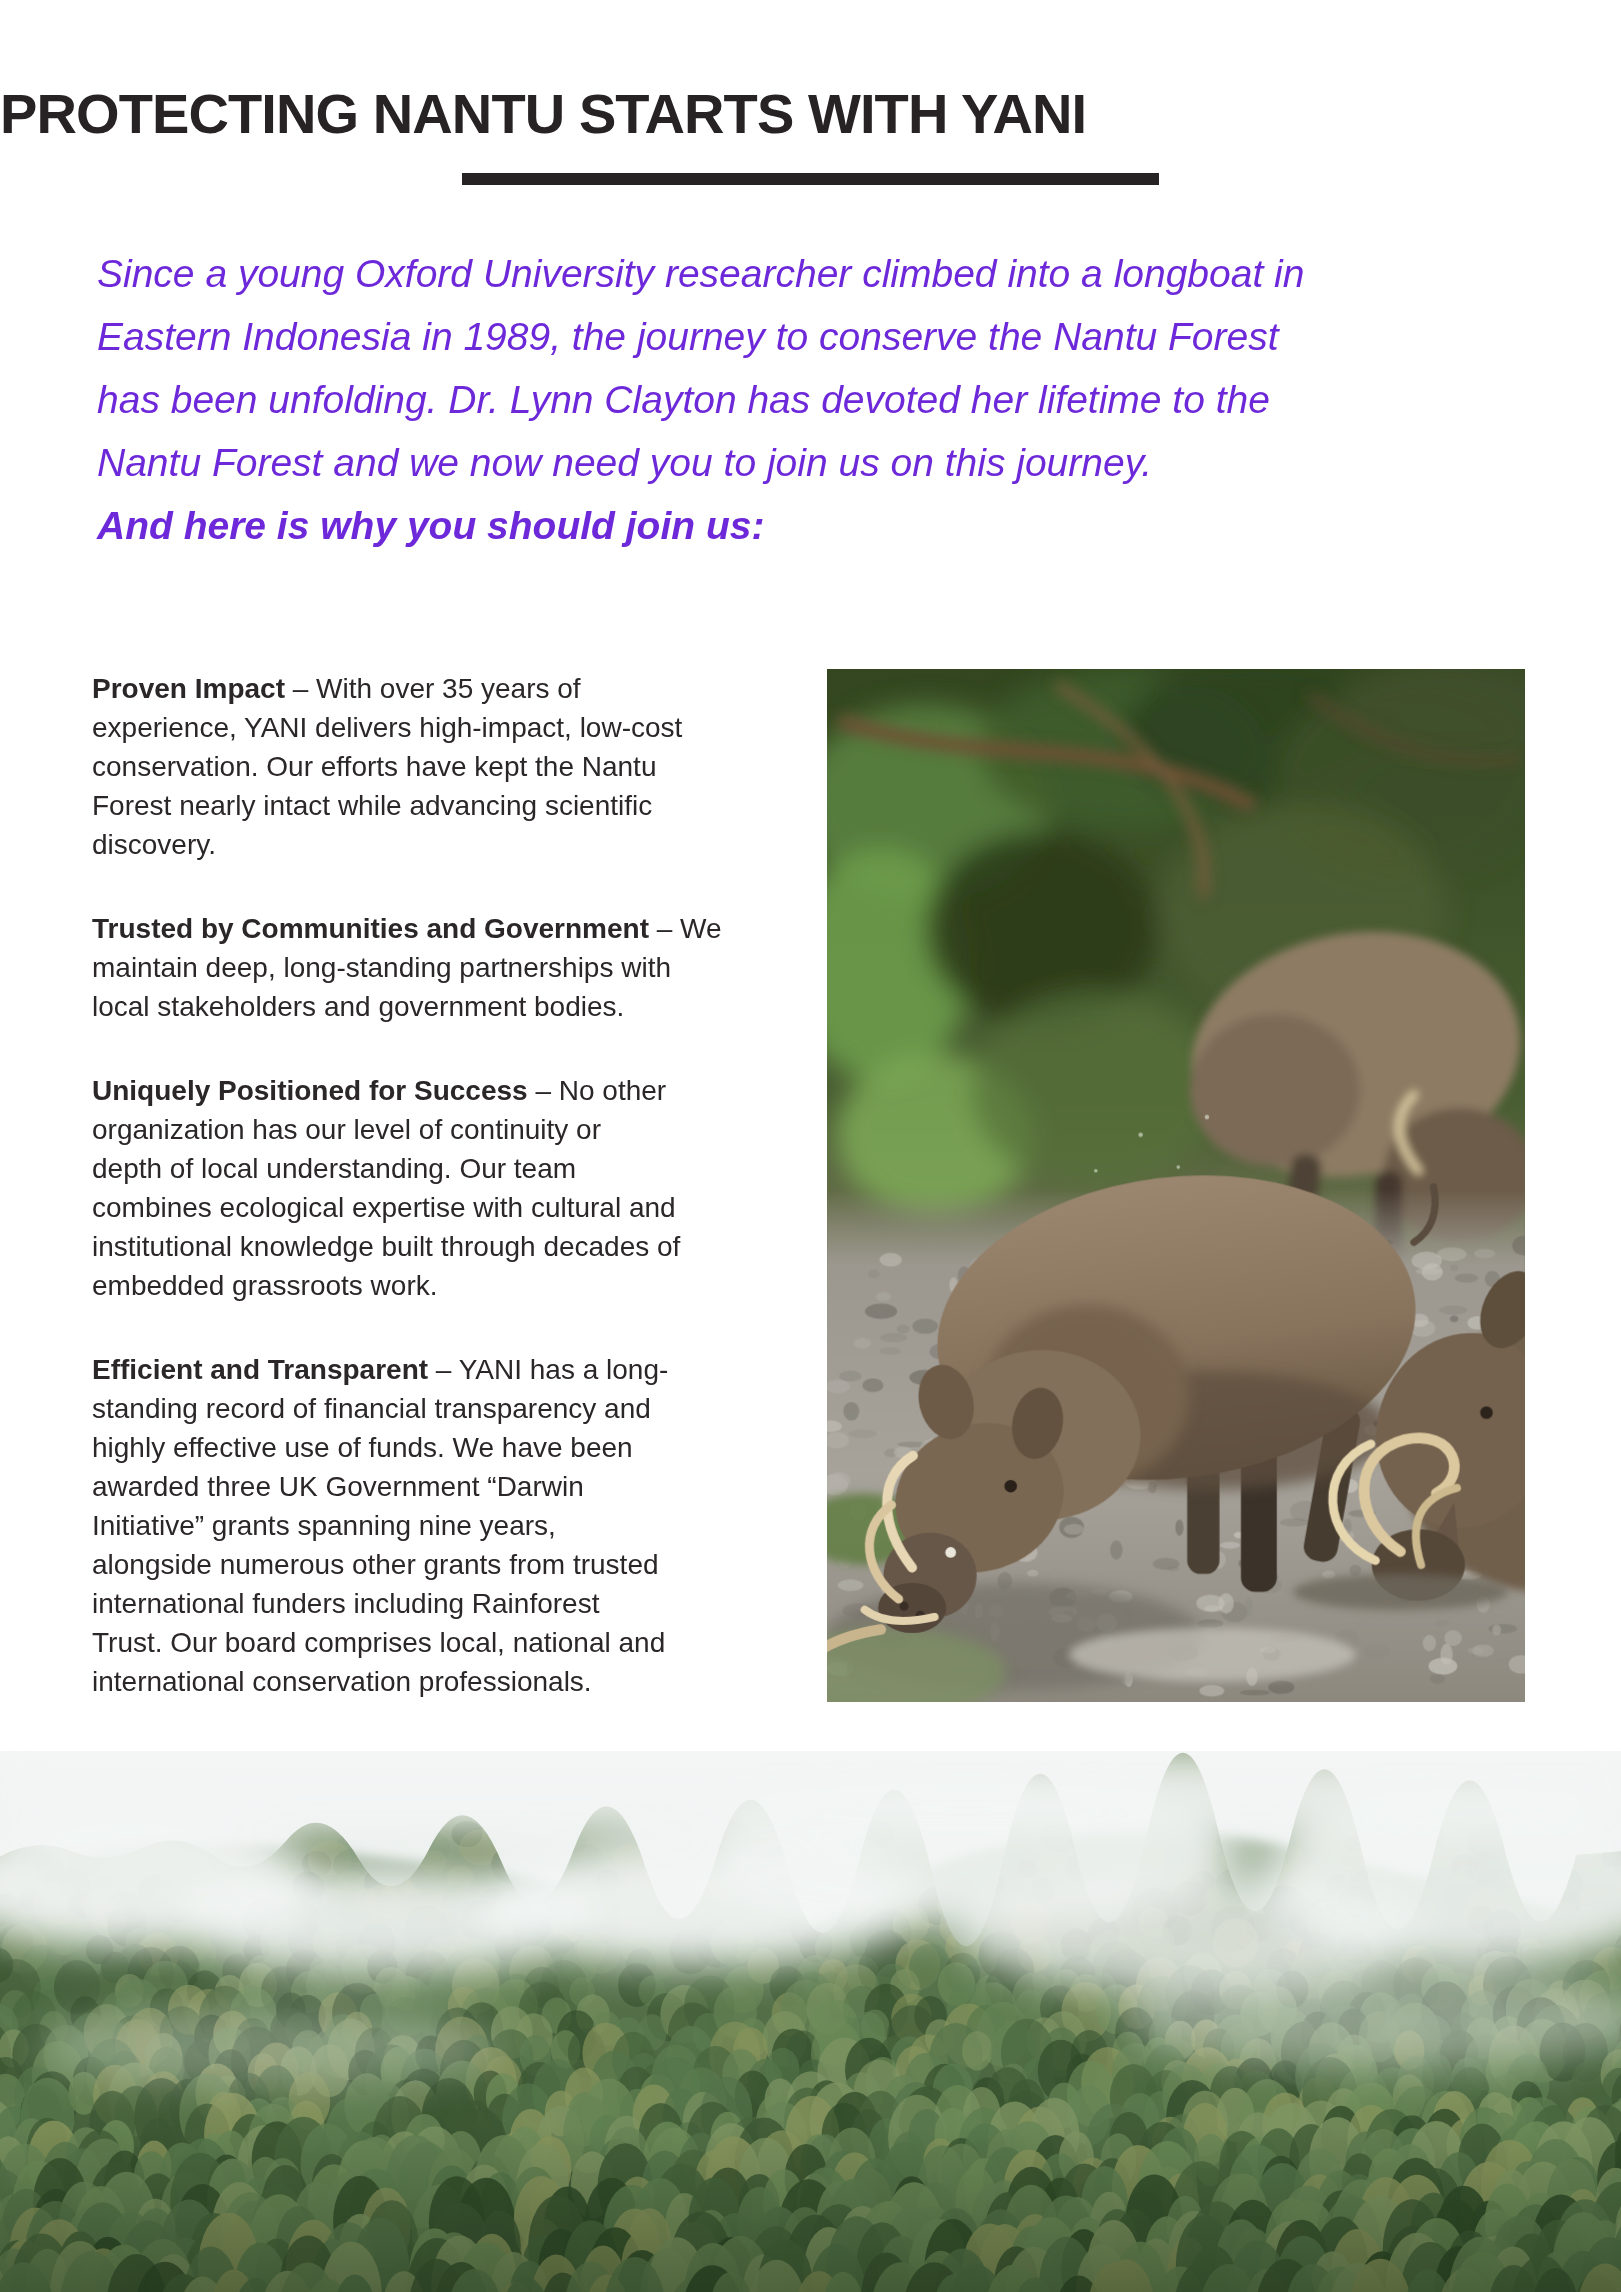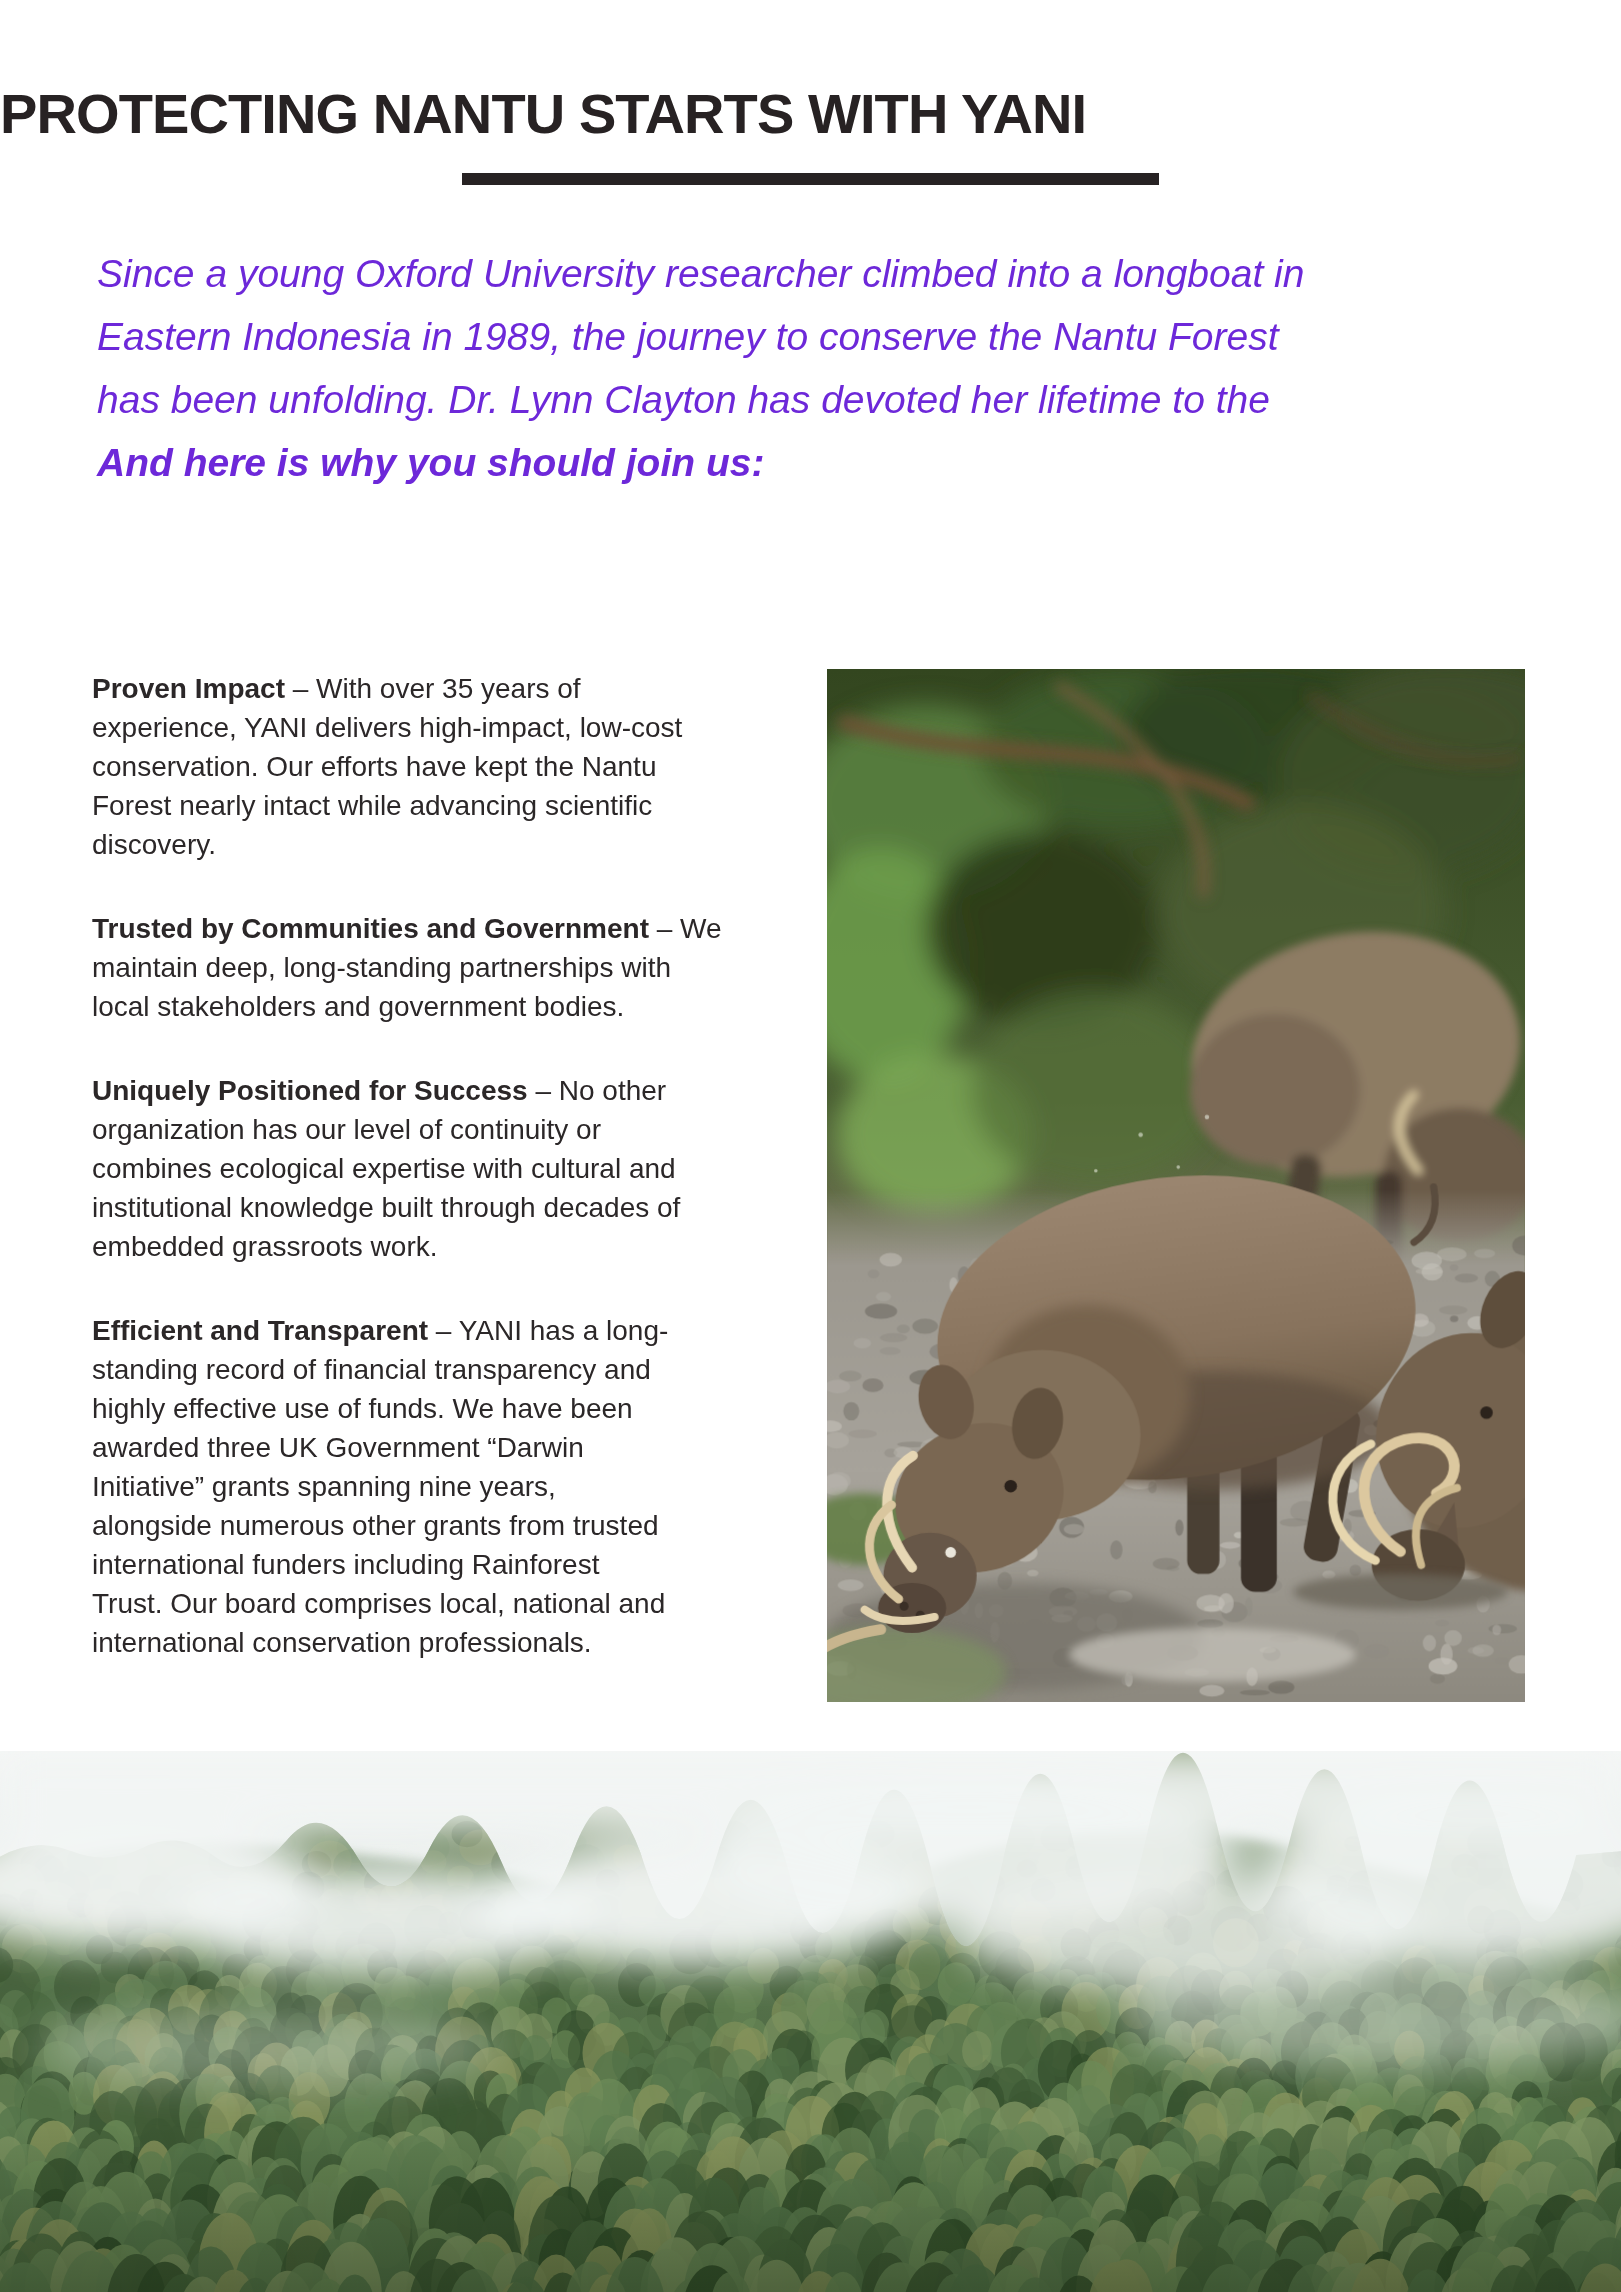--- a/index.html
+++ b/index.html
@@ -46,20 +46,21 @@
 
 <div class="page">
 
   <h1 class="title">PROTECTING NANTU STARTS WITH YANI</h1>
   <div class="title-underline"></div>
 
   <div class="intro">
     <div class="ln">Since a young Oxford University researcher climbed into a longboat in</div>
     <div class="ln">Eastern Indonesia in 1989, the journey to conserve the Nantu Forest</div>
     <div class="ln">has been unfolding. Dr. Lynn Clayton has devoted her lifetime to the</div>
+    <div class="ln">Nantu Forest and we now need you to join us on this journey.</div>
     <div class="ln em">And here is why you should join us:</div>
   </div>
 
   <div class="sections">
 
     <div class="sec">
       <div class="ln"><strong class="sh">Proven Impact</strong><span> – With over 35 years of</span></div>
       <div class="ln">experience, YANI delivers high-impact, low-cost</div>
       <div class="ln">conservation. Our efforts have kept the Nantu</div>
       <div class="ln">Forest nearly intact while advancing scientific</div>
@@ -68,20 +69,21 @@
 
     <div class="sec">
       <div class="ln"><strong class="sh">Trusted by Communities and Government</strong><span> – We</span></div>
       <div class="ln">maintain deep, long-standing partnerships with</div>
       <div class="ln">local stakeholders and government bodies.</div>
     </div>
 
     <div class="sec">
       <div class="ln"><strong class="sh">Uniquely Positioned for Success</strong><span> – No other</span></div>
       <div class="ln">organization has our level of continuity or</div>
+      <div class="ln">depth of local understanding. Our team</div>
       <div class="ln">combines ecological expertise with cultural and</div>
       <div class="ln">institutional knowledge built through decades of</div>
       <div class="ln">embedded grassroots work.</div>
     </div>
 
     <div class="sec">
       <div class="ln"><strong class="sh">Efficient and Transparent</strong><span> – YANI has a long-</span></div>
       <div class="ln">standing record of financial transparency and</div>
       <div class="ln">highly effective use of funds. We have been</div>
       <div class="ln">awarded three UK Government “Darwin</div>

